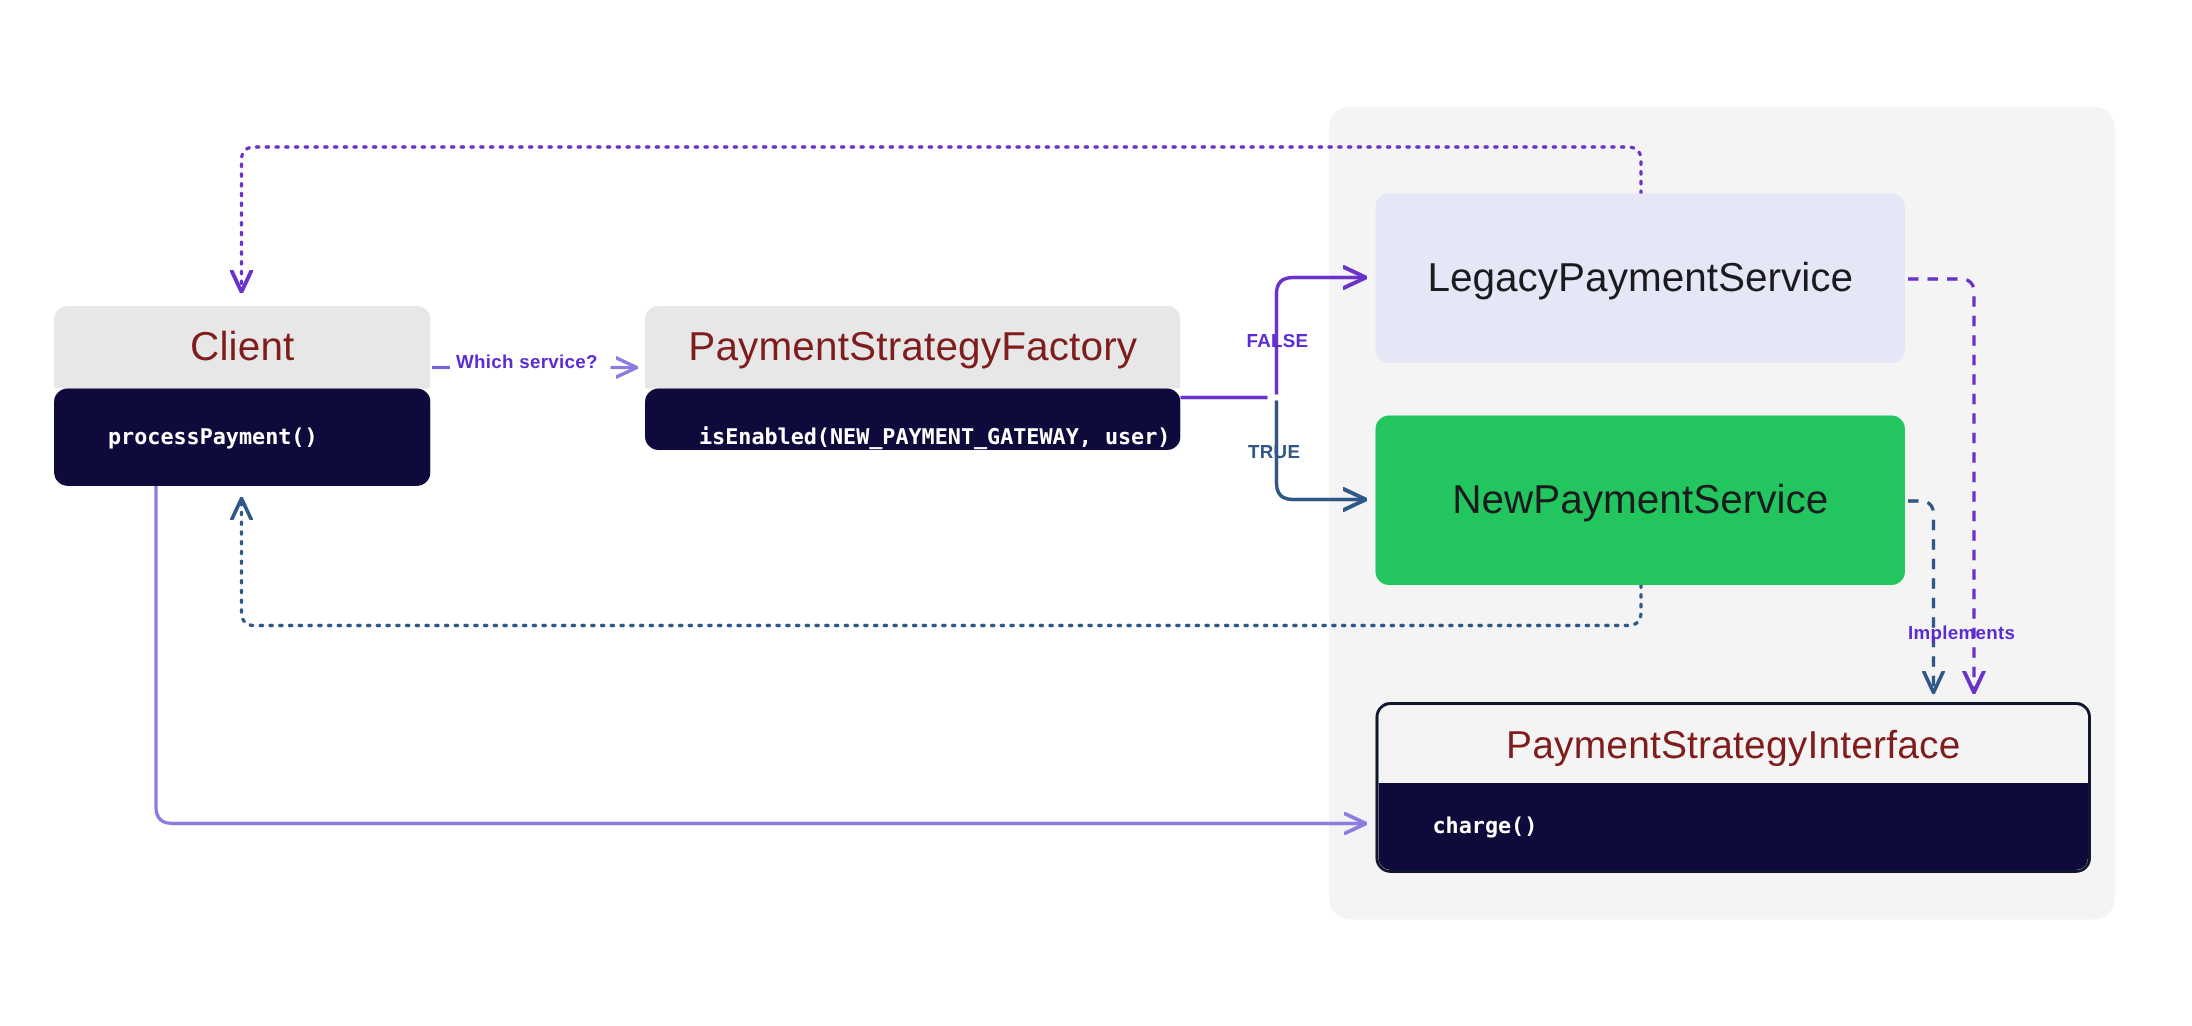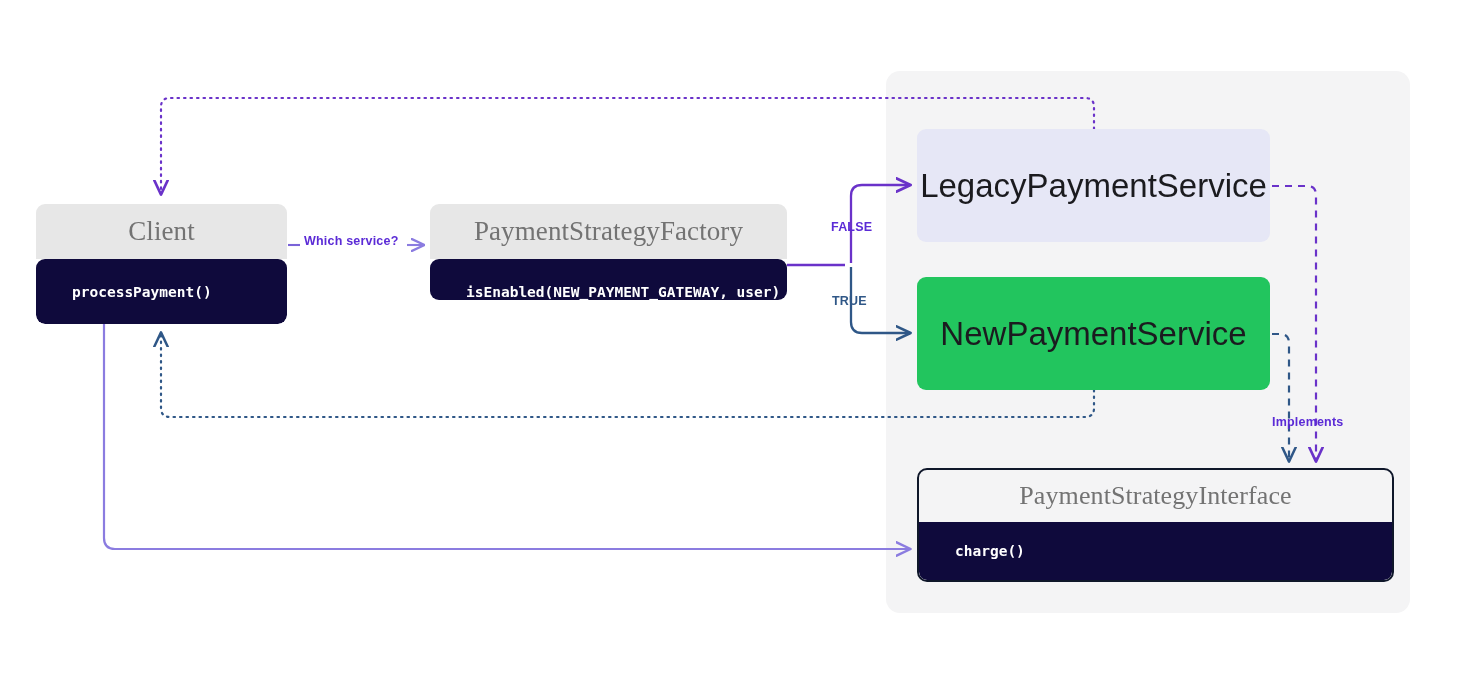--- a/index.html
+++ b/index.html
@@ -22,26 +22,26 @@
 
   
   .node{
     position:absolute;
     border-radius:9px;
     overflow:hidden;
     box-sizing:border-box;
   }
   .node .title{
     text-align:center;
-    color:#737373;
+    color:#7f1d1d;
     font-size:27px;
     font-weight:400;
     letter-spacing:.1px;
     line-height:1;
-    display:flex;align-items:center;justify-content:center;font-family:Liberation Serif, serif;
+    display:flex;align-items:center;justify-content:center;
   }
   .node .method{
     background:#0f0a3c;
     color:#ffffff;
     font-family:"DejaVu Sans Mono","Liberation Mono",monospace;
     font-size:14.5px;
     font-weight:700;
     display:flex;align-items:center;
     padding-left:36px;
     box-sizing:border-box;
@@ -64,21 +64,21 @@
   #iface{
     left:917px;top:468px;width:477px;height:114px;
     border:2px solid #0f172a;border-radius:10px;background:transparent;
   }
   #iface .title{height:52px;background:transparent;font-size:26px;}
   #iface .method{height:58px;border-radius:0 0 8px 8px;}
 
   
   .service{
     display:flex;align-items:center;justify-content:center;
-    font-size:33px;color:#1b1b1f;
+    font-size:27px;color:#1b1b1f;
   }
   #legacy{left:917px;top:129px;width:353px;height:113px;background:#e6e7f6;}
   #newsvc{left:917px;top:277px;width:353px;height:113px;background:#22c55e;}
 
   
   .elabel{
     position:absolute;
     font-size:12.5px;
     font-weight:700;
     letter-spacing:.2px;

